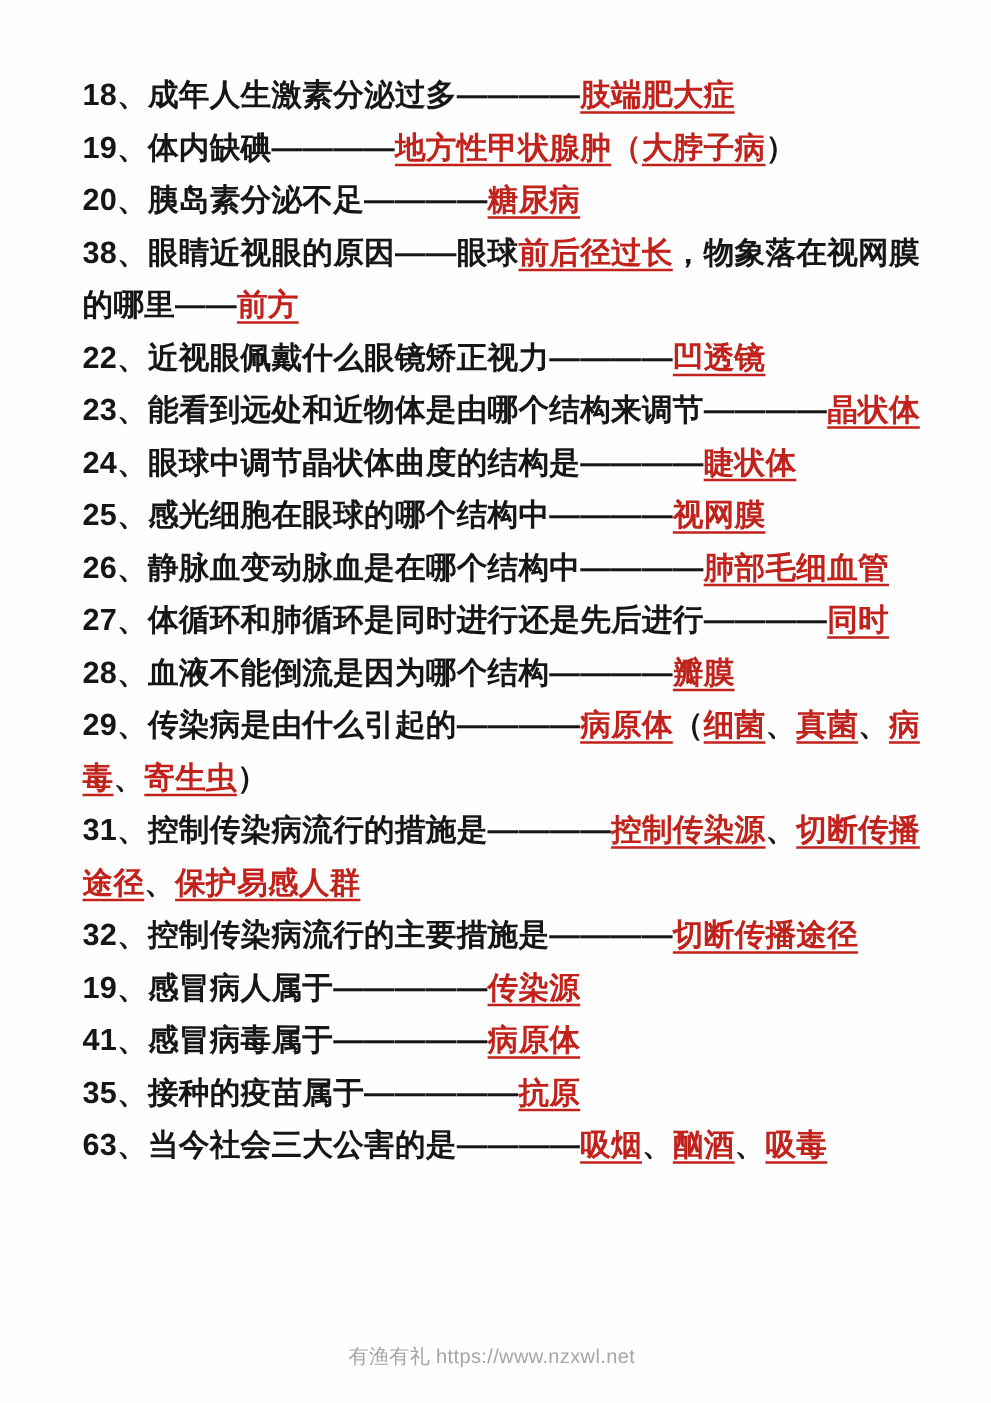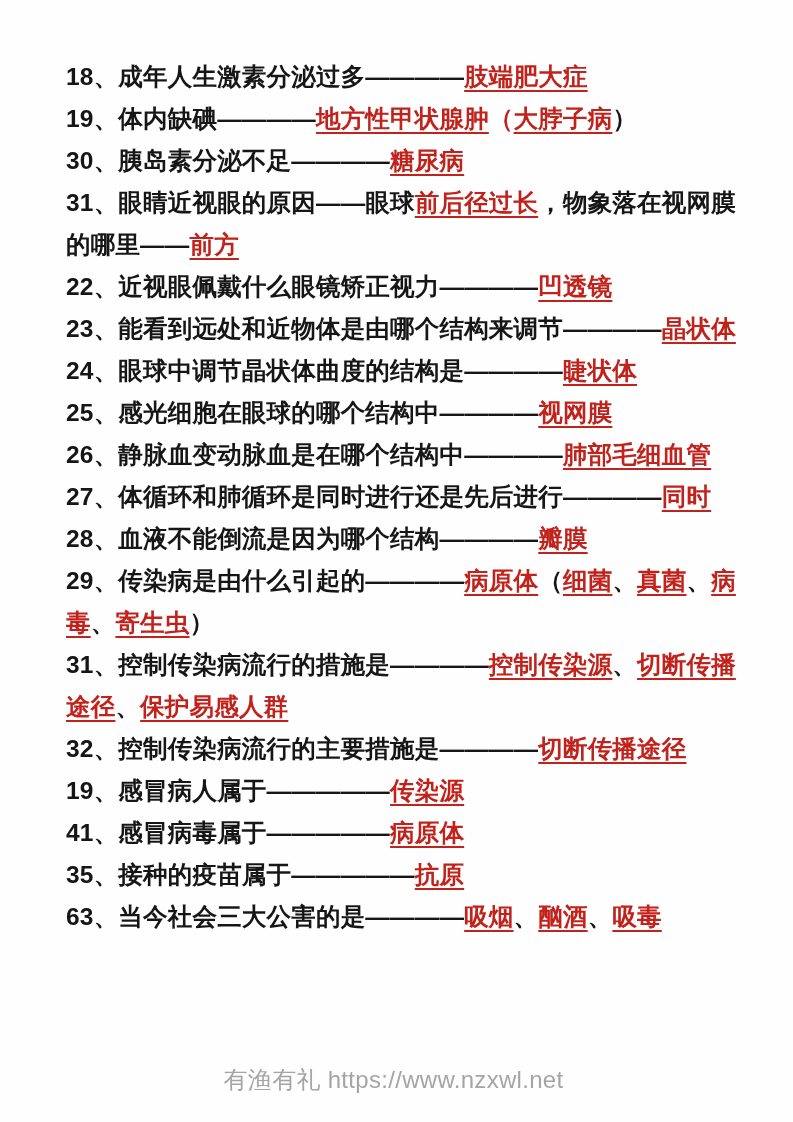--- a/index.html
+++ b/index.html
@@ -45,35 +45,35 @@
     text-decoration-thickness: 2px;
     text-underline-offset: 5px;
   }
   .seg-r { color: var(--red); }
   .footer {
     position: absolute;
     left: 4px;
     right: 0;
     bottom: 26px;
     text-align: center;
-    font-size: 24px;
+    font-size: 16px;
     font-weight: 400;
     color: var(--gray);
     letter-spacing: 0.3px;
   }
 </style>
 </head>
 <body>
 
 <div class="page">
   <div class="qa-list">
       <p class="qa-item"><span class="seg-q">18、成年人生激素分泌过多————</span><span class="seg-a">肢端肥大症</span></p>
       <p class="qa-item"><span class="seg-q">19、体内缺碘————</span><span class="seg-a">地方性甲状腺肿</span><span class="seg-r">（</span><span class="seg-a">大脖子病</span><span class="seg-q">）</span></p>
-      <p class="qa-item"><span class="seg-q">30、胰岛素分泌不足————</span><span class="seg-a">糖尿病</span></p>
-      <p class="qa-item"><span class="seg-q">31、眼睛近视眼的原因——眼球</span><span class="seg-a">前后径过长</span><span class="seg-q">，物象落在视网膜
+      <p class="qa-item"><span class="seg-q">20、胰岛素分泌不足————</span><span class="seg-a">糖尿病</span></p>
+      <p class="qa-item"><span class="seg-q">38、眼睛近视眼的原因——眼球</span><span class="seg-a">前后径过长</span><span class="seg-q">，物象落在视网膜
 的哪里——</span><span class="seg-a">前方</span></p>
       <p class="qa-item"><span class="seg-q">22、近视眼佩戴什么眼镜矫正视力————</span><span class="seg-a">凹透镜</span></p>
       <p class="qa-item"><span class="seg-q">23、能看到远处和近物体是由哪个结构来调节————</span><span class="seg-a">晶状体</span></p>
       <p class="qa-item"><span class="seg-q">24、眼球中调节晶状体曲度的结构是————</span><span class="seg-a">睫状体</span></p>
       <p class="qa-item"><span class="seg-q">25、感光细胞在眼球的哪个结构中————</span><span class="seg-a">视网膜</span></p>
       <p class="qa-item"><span class="seg-q">26、静脉血变动脉血是在哪个结构中————</span><span class="seg-a">肺部毛细血管</span></p>
       <p class="qa-item"><span class="seg-q">27、体循环和肺循环是同时进行还是先后进行————</span><span class="seg-a">同时</span></p>
       <p class="qa-item"><span class="seg-q">28、血液不能倒流是因为哪个结构————</span><span class="seg-a">瓣膜</span></p>
       <p class="qa-item"><span class="seg-q">29、传染病是由什么引起的————</span><span class="seg-a">病原体</span><span class="seg-q">（</span><span class="seg-a">细菌</span><span class="seg-q">、</span><span class="seg-a">真菌</span><span class="seg-q">、</span><span class="seg-a">病
 毒</span><span class="seg-q">、</span><span class="seg-a">寄生虫</span><span class="seg-q">）</span></p>

